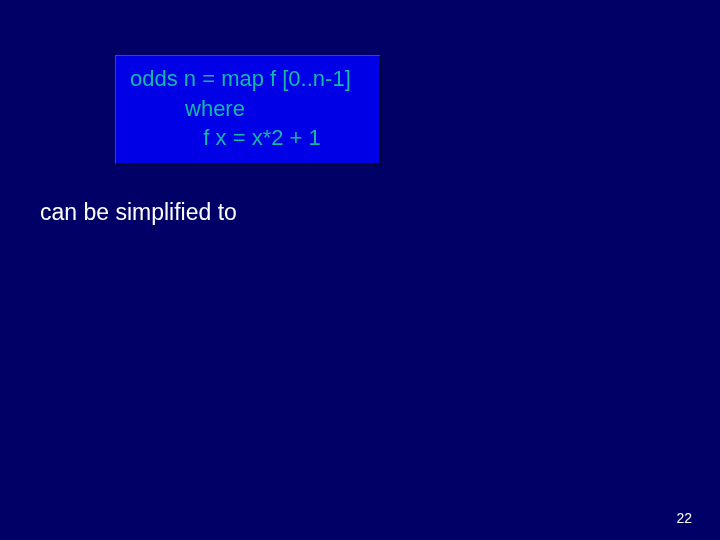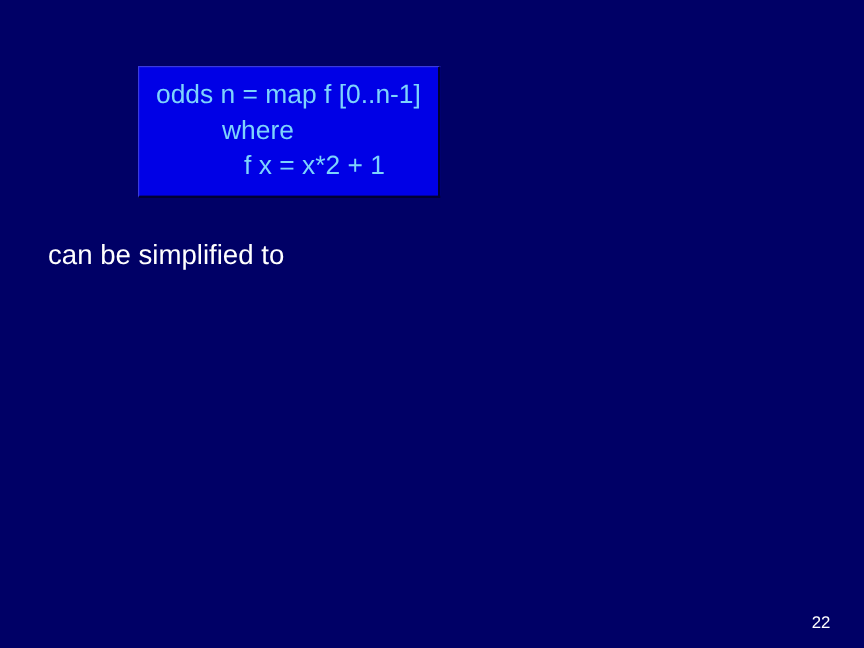--- a/index.html
+++ b/index.html
@@ -24,24 +24,24 @@
     margin-bottom: 28px;
   }
   .underline {
     text-decoration: underline;
   }
   .label {
     margin-bottom: 28px;
   }
   .codebox {
     background: #0000e6;
-    color: #7dd3fc;
+    color: #14b8a6;
     font-family: Verdana, Geneva, sans-serif;
     font-size: 22px;
-    padding: 8px 14px 10px 14px;
+    padding: 8px 28px 10px 14px;
     border-top: 1px solid #3a3ae0;
     border-left: 1px solid #3a3ae0;
     border-right: 2px solid #000033;
     border-bottom: 2px solid #000033;
     white-space: pre;
     display: inline-block;
     line-height: 1.35;
   }
   .box-wrap {
     margin-left: 75px;

